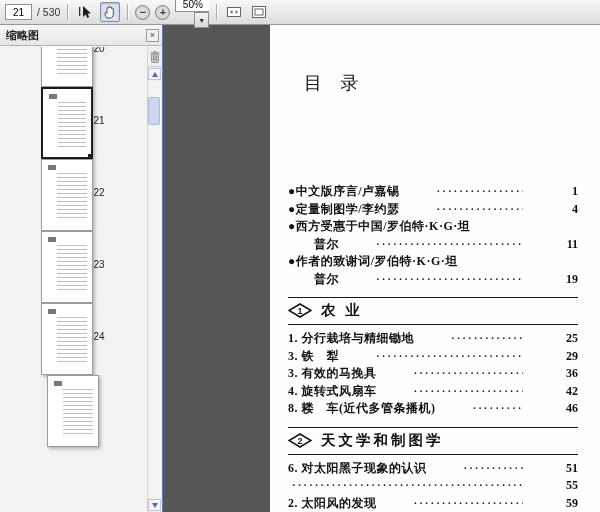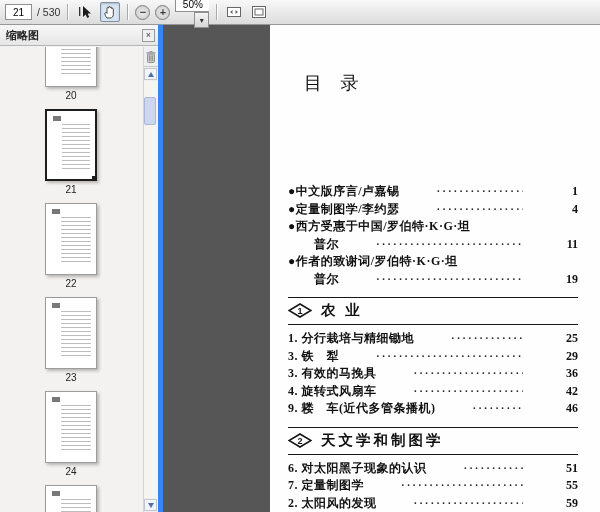--- a/index.html
+++ b/index.html
@@ -36,37 +36,37 @@
     font-size:10px; text-align:center; font-family:"Liberation Sans",sans-serif;
   }
   .zoom-dd {
     width:15px; height:16px; border:1px solid #8f8f8f; background:linear-gradient(#f3f3f3,#d7d7d7);
     font-size:8px; color:#333; display:flex; align-items:center; justify-content:center;
   }
 
   
   .sidebar {
     position:absolute; left:0; top:25px; width:163px; bottom:0;
-    background:#f3f2f0; border-right:5px solid #3b82f6; z-index:4;
+    background:#f3f2f0; border-right:1px solid #3b82f6; z-index:4;
   }
   .side-header {
     height:21px; display:flex; align-items:center; justify-content:space-between;
     padding:0 3px 0 6px; background:linear-gradient(#f7f7f7,#e6e6e6);
     border-bottom:1px solid #b5b5b5;
   }
   .side-title { font-size:11px; font-weight:bold; color:#222; }
   .close-btn {
     width:13px; height:13px; border:1px solid #9a9a9a; background:#f0f0f0;
     font-size:9px; line-height:11px; text-align:center; color:#444;
   }
   .thumb-list {
     position:absolute; left:0; top:22px; right:16px; bottom:0;
     display:flex; flex-direction:column; align-items:center; overflow:hidden;
   }
-  .thumb-item { display:flex; flex-direction:column; align-items:center; }
+  .thumb-item { display:flex; flex-direction:row; align-items:center; }
   .thumb-item:first-child { margin-top:-32px; }
   .thumb-page {
     width:52px; height:72px; background:#fff; border:1px solid #9c9c9c;
     box-shadow:2px 2px 3px rgba(0,0,0,.25); position:relative;
   }
   .thumb-page::before {
     content:""; position:absolute; left:6px; top:5px; width:8px; height:5px; background:#787878;
   }
   .thumb-page::after {
     content:""; position:absolute; left:15px; right:5px; top:13px; bottom:9px;
@@ -329,21 +329,21 @@
     <span class="toc-page">36</span>
   </div>
 
   <div class="toc-row">
     <span class="toc-label">4. 旋转式风扇车</span>
     <span class="leader"></span>
     <span class="toc-page">42</span>
   </div>
 
   <div class="toc-row">
-    <span class="toc-label">9. 耧　车(近代多管条播机)</span>
+    <span class="toc-label">8. 耧　车(近代多管条播机)</span>
     <span class="leader"></span>
     <span class="toc-page">46</span>
   </div>
 </div>
   </div>
 
   <div class="section">
     <div class="sec-header">
       <svg class="diamond" viewBox="0 0 24 15">
         <polygon points="12,1 23,7.5 12,14 1,7.5" fill="none" stroke="#151515" stroke-width="1.6"></polygon>
@@ -352,21 +352,20 @@
       <span class="sec-title">天文学和制图学</span>
     </div>
     <div class="sec-items">
   <div class="toc-row">
     <span class="toc-label">6. 对太阳黑子现象的认识</span>
     <span class="leader"></span>
     <span class="toc-page">51</span>
   </div>
 
   <div class="toc-row">
-    <span class="toc-label">7. 定量制图学</span>
     <span class="leader"></span>
     <span class="toc-page">55</span>
   </div>
 
   <div class="toc-row">
     <span class="toc-label">2. 太阳风的发现</span>
     <span class="leader"></span>
     <span class="toc-page">59</span>
   </div>
 </div>

